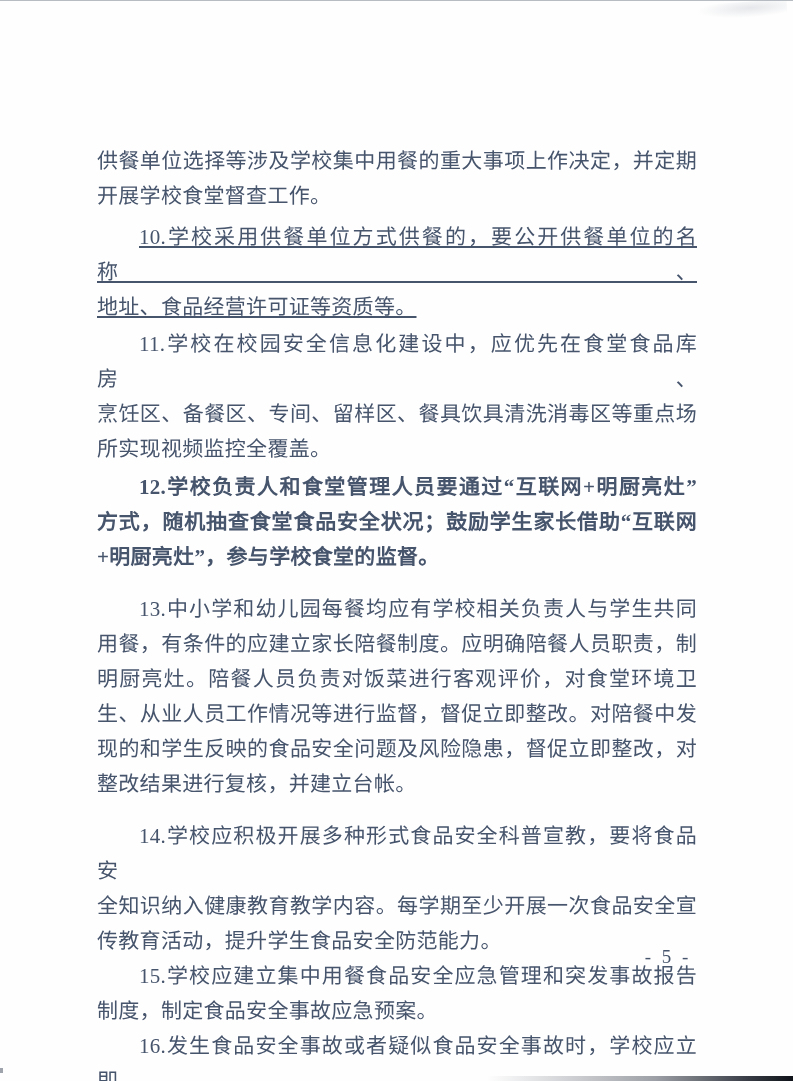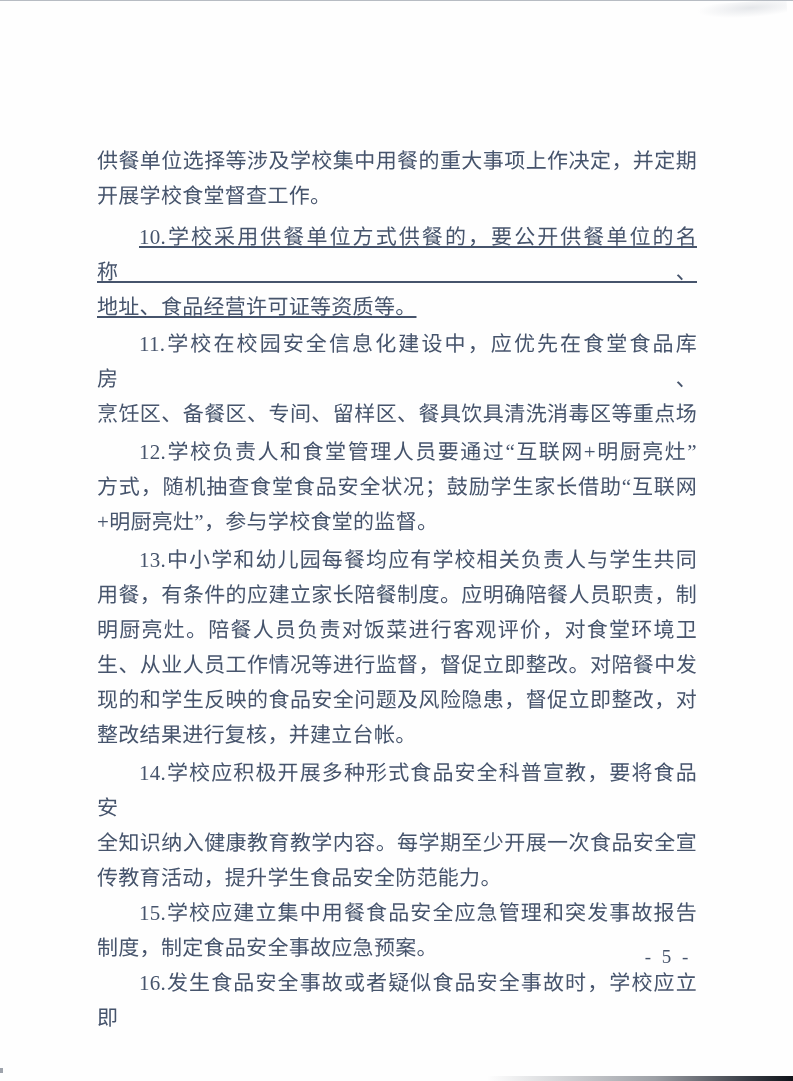--- a/index.html
+++ b/index.html
@@ -56,22 +56,22 @@
     position: absolute;
     left: 97px;
     top: 144px;
     width: 600px;
     font-size: 21px;
     line-height: 35px;
     letter-spacing: 0.3px;
   }
   .para { margin: 0; }
   .g2 { margin-top: 2px; }
-  .g3 { margin-top: 3px; }
-  .g5 { margin-top: 3px; }
+  .g3 { margin-top: 3px; font-weight: bold; }
+  .g5 { margin-top: 17px; }
   .g6 { margin-top: 6px; text-decoration: underline; }
   .ln { white-space: normal; }
   .fill {
     text-align: justify;
     text-justify: inter-character;
     text-align-last: justify;
   }
   .end {
     text-align: left;
     text-align-last: left;
@@ -105,20 +105,21 @@
     </div>
 
     <div class="para g6">
       <div class="ln fill ind">10.学校采用供餐单位方式供餐的，要公开供餐单位的名称、</div>
       <div class="ln end">地址、食品经营许可证等资质等。</div>
     </div>
 
     <div class="para g2">
       <div class="ln fill ind">11.学校在校园安全信息化建设中，应优先在食堂食品库房、</div>
       <div class="ln fill">烹饪区、备餐区、专间、留样区、餐具饮具清洗消毒区等重点场</div>
+      <div class="ln end">所实现视频监控全覆盖。</div>
     </div>
 
     <div class="para g3">
       <div class="ln fill ind">12.学校负责人和食堂管理人员要通过“互联网+明厨亮灶”</div>
       <div class="ln fill">方式，随机抽查食堂食品安全状况；鼓励学生家长借助“互联网</div>
       <div class="ln end">+明厨亮灶”，参与学校食堂的监督。</div>
     </div>
 
     <div class="para g5">
       <div class="ln fill ind">13.中小学和幼儿园每餐均应有学校相关负责人与学生共同</div>

